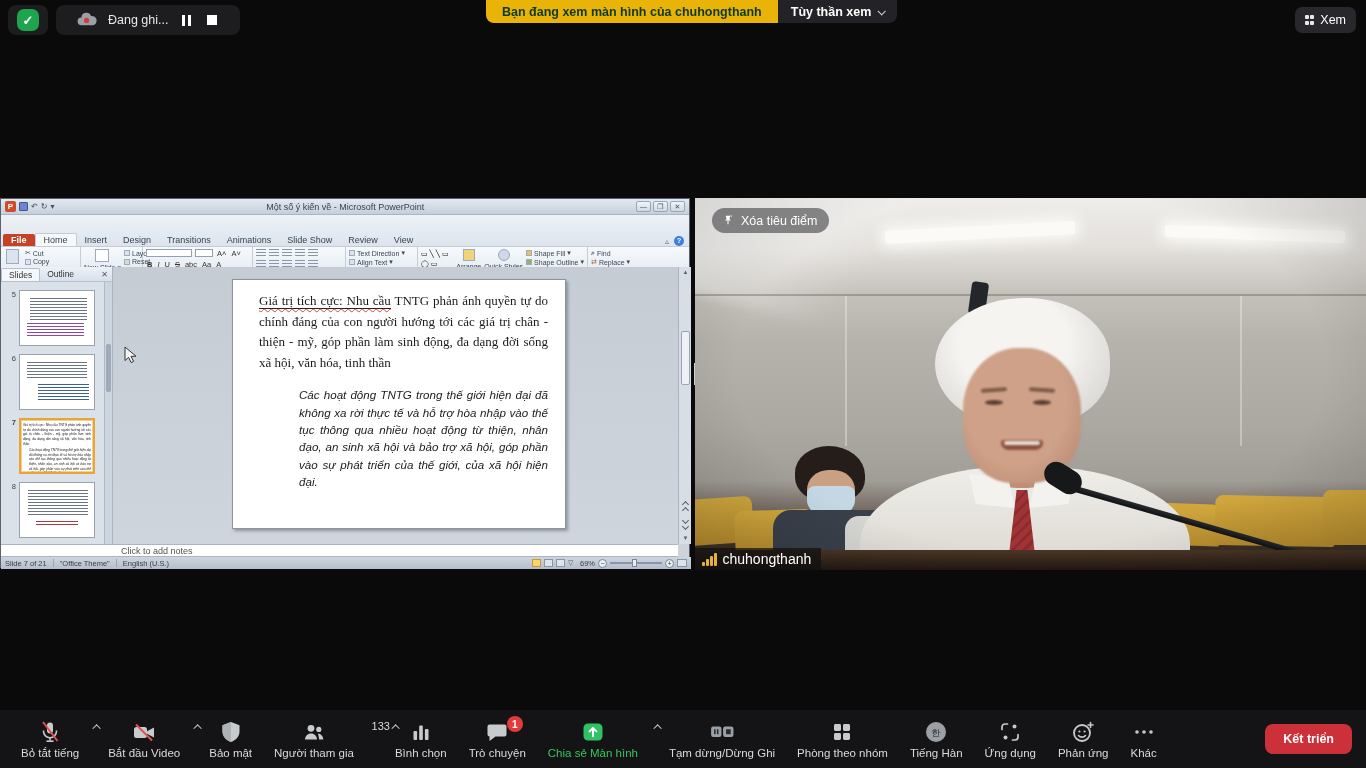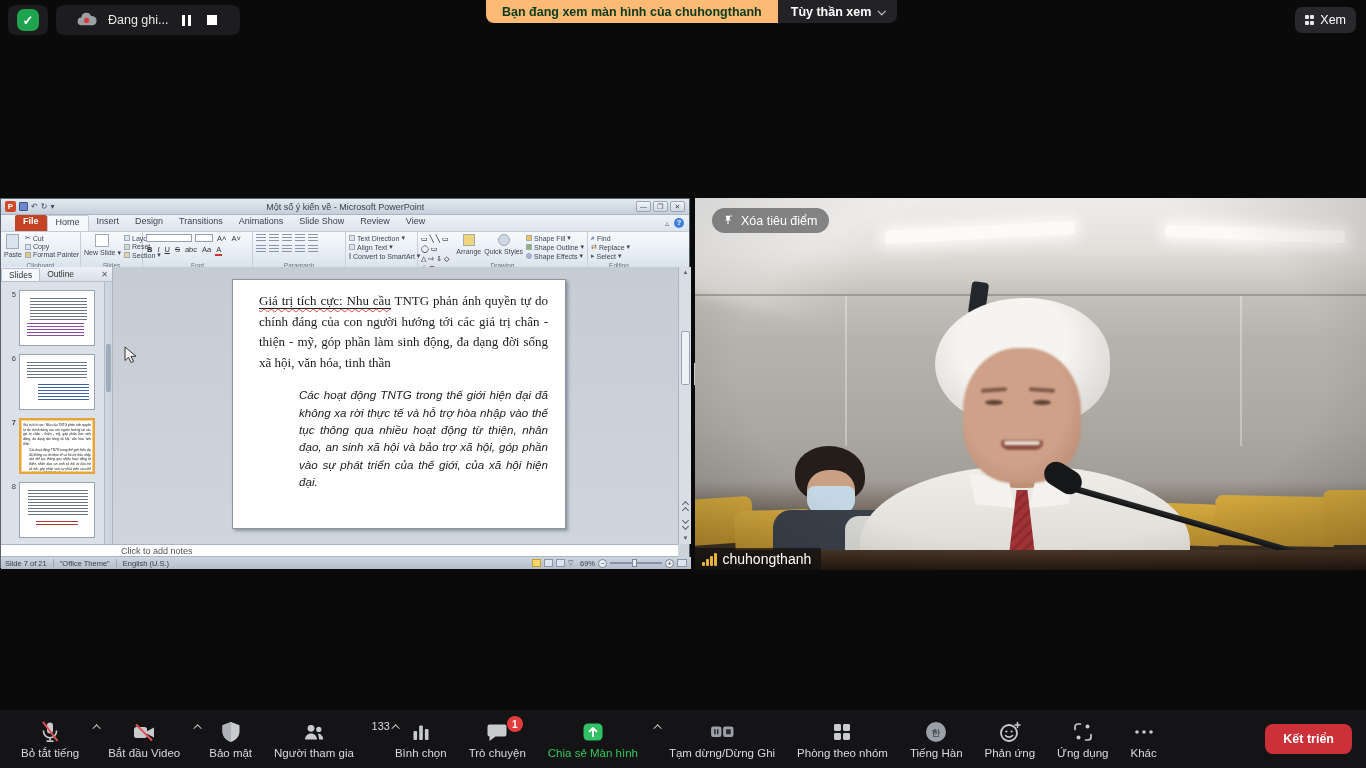--- a/index.html
+++ b/index.html
@@ -12,21 +12,21 @@
                  border-radius:8px; display:flex; align-items:center; justify-content:center; }
   .shield-green { width:22px; height:22px; background:#1ea44d; border-radius:7px; color:#fff;
                   font-size:13px; display:flex; align-items:center; justify-content:center; font-weight:bold; }
   .rec-pill { position:absolute; left:56px; top:5px; height:30px; background:#1d1d1f; border-radius:8px;
               display:flex; align-items:center; padding:0 20px; gap:10px; }
   .rec-label { color:#e8e8e8; font-size:12.5px; }
   .rec-btn { width:16px; height:16px; display:flex; align-items:center; justify-content:center; cursor:pointer; }
   .pause-bars { width:9px; height:11px; border-left:3px solid #fff; border-right:3px solid #fff; }
   .stop-sq { width:10px; height:10px; background:#fff; }
   #share-banner { position:absolute; left:486px; top:0; height:23px; display:flex; }
-  .banner-green { background:#fdba74; color:#0b3a1d; font-weight:bold; font-size:12.5px;
+  .banner-green { background:#eab308; color:#0b3a1d; font-weight:bold; font-size:12.5px;
                   display:flex; align-items:center; padding:0 16px; border-radius:0 0 0 8px; }
   .banner-opts { background:#232327; color:#fff; font-size:12.5px; display:flex; align-items:center;
                  gap:7px; padding:0 13px; border-radius:0 0 8px 0; cursor:pointer; font-weight:bold;}
   .chev { width:6px; height:6px; border-left:1.6px solid #cfcfcf; border-top:1.6px solid #cfcfcf; display:inline-block; }
   .chev.down { transform:rotate(225deg) translateY(1px); }
   .chev.up { transform:rotate(45deg) translateY(2px); }
   #xem-btn { position:absolute; right:10px; top:7px; height:26px; background:#28282c; border-radius:7px;
              color:#fff; font-size:12.5px; display:flex; align-items:center; gap:6px; padding:0 10px; cursor:pointer; }
   .grid-ic { display:grid; grid-template-columns:4px 4px; grid-gap:1.5px; }
   .grid-ic i { width:4px; height:4px; background:#e8e8e8; border-radius:1px; }
@@ -38,22 +38,22 @@
                font-size:9px; color:#333; padding:0 4px; border-bottom:1px solid #aab4c2; }
   .qat { display:flex; align-items:center; gap:3px; }
   .ppt-logo { width:11px; height:11px; background:#cf4a28; color:#fff; font-weight:bold; font-size:8px;
               display:flex; align-items:center; justify-content:center; border-radius:2px; }
   .qat-ic { font-size:8px; color:#44506b; }
   .disk { width:9px; height:9px; background:#6f86c9; border-radius:1px; border:1px solid #3d5596; }
   #ppt-title .title-text { flex:1; text-align:center; color:#3a4350; }
   .win-btns { display:flex; gap:2px; }
   .win-btn { width:15px; height:11px; background:linear-gradient(#f2f5f8,#cfd8e2); border:1px solid #9aa6b5;
              border-radius:2px; font-size:7px; line-height:9px; text-align:center; color:#44506b; cursor:pointer; }
-  #ppt-tabs { height:17px; background:linear-gradient(#eef2f7,#dde4ed); display:flex; 
-              font-size:9px; color:#3a4350; padding-left:14px; border-bottom:1px solid #c2cbd7; }
+  #ppt-tabs { height:32px; background:linear-gradient(#eef2f7,#dde4ed); display:flex; align-items:flex-end;
+              font-size:9px; color:#3a4350; padding-left:2px; border-bottom:1px solid #c2cbd7; }
   .ptab { padding:1px 8px 1px; cursor:pointer; }
   .ptab.file { background:#c34324; color:#fff; border-radius:2px 2px 0 0; font-weight:bold; }
   .ptab.active { background:#f6f9fc; border:1px solid #c2cbd7; border-bottom:none; border-radius:2px 2px 0 0; }
   .tab-right { margin-left:auto; display:flex; gap:5px; padding-right:5px; font-size:8px; color:#5d6max8; align-items:center;}
   .help-q { width:10px; height:10px; border-radius:50%; background:#3f7edb; color:#fff; font-size:7.5px;
             text-align:center; line-height:10px; font-weight:bold; }
   #ppt-ribbon { height:38px; background:linear-gradient(#f7fafc,#e3eaf2 70%,#d7e0ea); border-bottom:1px solid #b6c0cd;
                 display:flex; font-size:7.5px; color:#3c4document654; position:relative; }
   .rgroup { border-right:1px solid #c4cdd8; display:flex; flex-direction:column; position:relative; padding:2px 3px 9px; }
   .rgroup .glabel { position:absolute; bottom:0; left:0; right:0; text-align:center; font-size:6.5px; color:#68737f; }
@@ -634,40 +634,40 @@
   <div class="titem">
     <svg class="ic24" viewBox="0 0 24 24">
       <circle cx="12" cy="12" r="10" fill="#9aa0a6"></circle>
       <text x="12" y="16" text-anchor="middle" font-size="9" fill="#202225" font-family="DejaVu Sans, sans-serif">한</text>
     </svg>
     <span class="lab">Tiếng Hàn</span>
   </div>
 
   <div class="titem">
     <svg class="ic24" viewBox="0 0 24 24">
+      <path d="M9.5 4H7a3 3 0 0 0-3 3v2.5 M14.5 20H17a3 3 0 0 0 3-3v-2.5" stroke="#c8cbce" stroke-width="1.7" fill="none" stroke-linecap="round"></path>
+      <circle cx="16.5" cy="6.5" r="2" fill="#c8cbce"></circle>
+      <circle cx="7.5" cy="17.5" r="2" fill="#c8cbce"></circle>
+    </svg>
+    <span class="lab">Ứng dụng</span>
+  </div>
+
+  <div class="titem">
+    <svg class="ic24" viewBox="0 0 24 24">
       <circle cx="11" cy="13" r="8" stroke="#c8cbce" stroke-width="1.8" fill="none"></circle>
       <circle cx="8.4" cy="11.5" r="1.1" fill="#c8cbce"></circle>
       <circle cx="13.6" cy="11.5" r="1.1" fill="#c8cbce"></circle>
       <path d="M7.5 15.5a4.6 4.6 0 0 0 7 0" stroke="#c8cbce" stroke-width="1.6" fill="none" stroke-linecap="round"></path>
       <path d="M19.5 2.5v5 M17 5h5" stroke="#c8cbce" stroke-width="1.6" stroke-linecap="round"></path>
     </svg>
     <span class="lab">Phản ứng</span>
   </div>
 
   <div class="titem">
     <svg class="ic24" viewBox="0 0 24 24">
-      <path d="M9.5 4H7a3 3 0 0 0-3 3v2.5 M14.5 20H17a3 3 0 0 0 3-3v-2.5" stroke="#c8cbce" stroke-width="1.7" fill="none" stroke-linecap="round"></path>
-      <circle cx="16.5" cy="6.5" r="2" fill="#c8cbce"></circle>
-      <circle cx="7.5" cy="17.5" r="2" fill="#c8cbce"></circle>
-    </svg>
-    <span class="lab">Ứng dụng</span>
-  </div>
-
-  <div class="titem">
-    <svg class="ic24" viewBox="0 0 24 24">
       <circle cx="5" cy="12" r="1.8" fill="#c8cbce"></circle>
       <circle cx="12" cy="12" r="1.8" fill="#c8cbce"></circle>
       <circle cx="19" cy="12" r="1.8" fill="#c8cbce"></circle>
     </svg>
     <span class="lab">Khác</span>
   </div>
 
   <div id="end-btn">Kết triển</div>
 </div>
 

